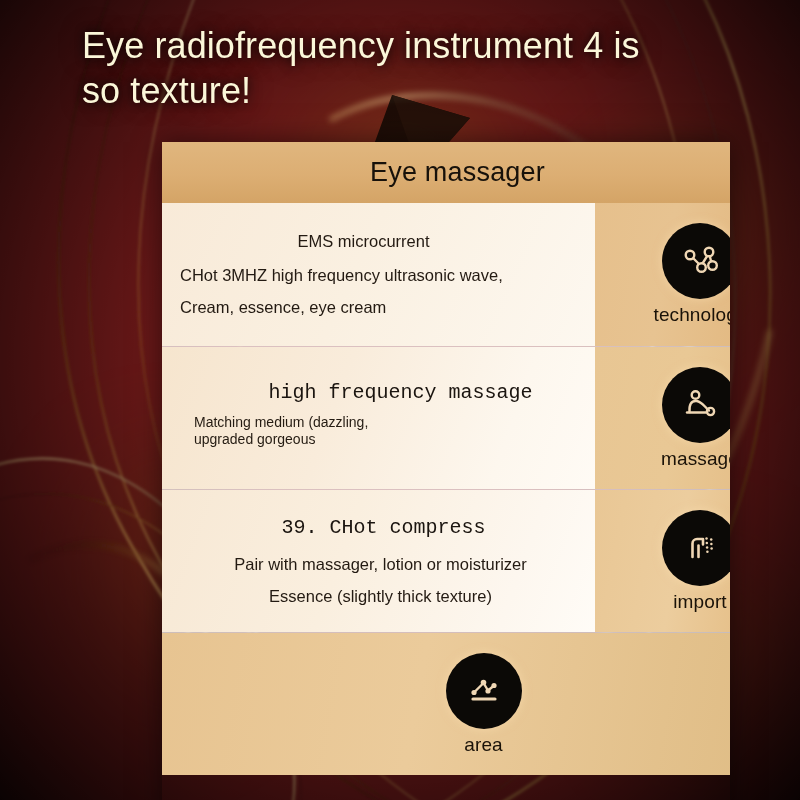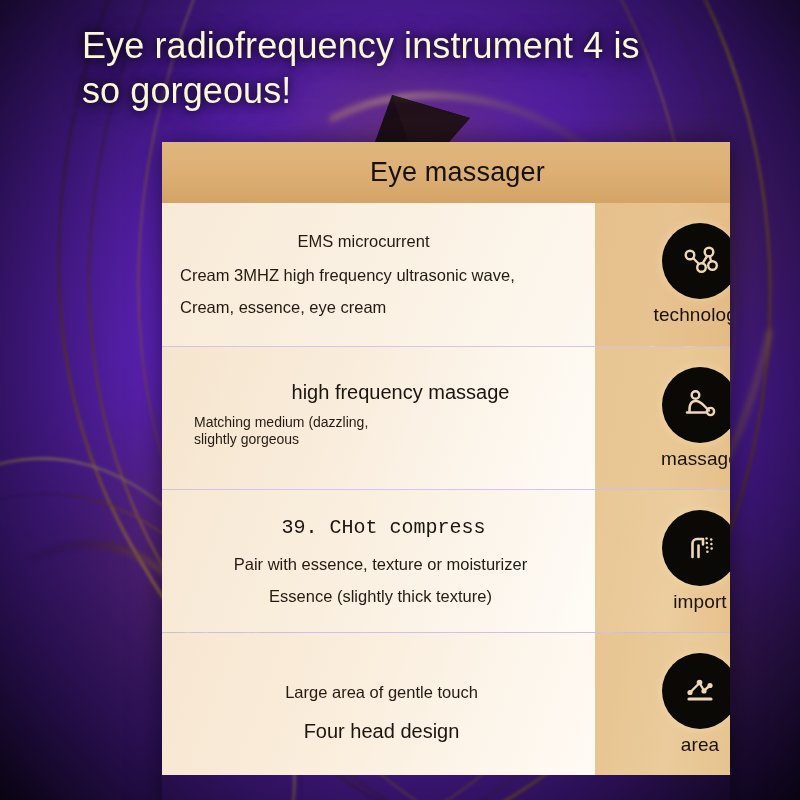--- a/index.html
+++ b/index.html
@@ -11,21 +11,21 @@
     width: 800px;
     height: 800px;
     overflow: hidden;
     font-family: "Liberation Sans", sans-serif;
   }
 
   #stage {
     position: relative;
     width: 800px;
     height: 800px;
-    background: #6d28d9;
+    background: #7f1d1d;
     overflow: hidden;
   }
 
   
   .bg-layer {
     position: absolute;
     inset: 0;
     overflow: hidden;
     pointer-events: none;
   }
@@ -262,37 +262,37 @@
         <path d="M392,95 L470,118 L420,175 L352,200 L372,150 Z" fill="#120a04"></path>
         <path d="M392,95 L470,118 L420,175 Z" fill="#1c1008"></path>
       </g>
     </svg>
 
     <div class="vignette"></div>
   </div>
 
   <div class="headline">
     <span class="headline-line">Eye radiofrequency instrument 4 is</span>
-    <span class="headline-line">so gorgeous!</span>
+    <span class="headline-line">so texture!</span>
   </div>
 
   <div class="card">
     <div class="card-inner">
 
       <div class="card-header">
         <div class="card-header-title">Eye massager</div>
       </div>
 
       <div class="rows">
 
         <div class="row row-1">
           <div class="row-text">
             <div class="t-md indent-r">EMS microcurrent</div>
             <div class="gap-a"></div>
-            <div class="t-md t-ofl" style="text-align:left;padding-left:4px;">Cream 3MHZ high frequency ultrasonic wave,</div>
+            <div class="t-md t-ofl" style="text-align:left;padding-left:4px;">CHot 3MHZ high frequency ultrasonic wave,</div>
             <div class="gap-b"></div>
             <div class="t-md" style="text-align:left;padding-left:4px;">Cream, essence, eye cream</div>
           </div>
           <div class="row-icon">
             <div class="icon-circle">
               <svg width="44" height="44" viewBox="0 0 44 44" fill="none" stroke="#f0d7b4" stroke-width="2.4" stroke-linecap="round">
                 <line x1="13" y1="17" x2="23" y2="27"></line>
                 <line x1="23" y1="27" x2="31" y2="14"></line>
                 <line x1="31" y1="14" x2="34" y2="26"></line>
                 <circle cx="12" cy="16" r="4.3" fill="#0b0906"></circle>
@@ -300,44 +300,44 @@
                 <circle cx="31" cy="13" r="4.3" fill="#0b0906"></circle>
                 <circle cx="34.5" cy="26.5" r="4.3" fill="#0b0906"></circle>
               </svg>
             </div>
             <div class="icon-caption">technology</div>
           </div>
         </div>
 
         <div class="row row-2">
           <div class="row-text">
-            <div class="t-lg" style="padding-left:40px;">high frequency massage</div>
+            <div class="t-lg" style="padding-left:40px;font-family:Liberation Mono, monospace;">high frequency massage</div>
             <div class="gap-c"></div>
             <div class="t-sm indent-l">Matching medium (dazzling,
-slightly gorgeous</div>
+upgraded gorgeous</div>
             <div class="gap-c"></div>
           </div>
           <div class="row-icon">
             <div class="icon-circle">
               <svg width="44" height="44" viewBox="0 0 44 44" fill="none" stroke="#f0d7b4" stroke-width="2.4" stroke-linecap="round" stroke-linejoin="round">
                 <circle cx="17.5" cy="12" r="3.8"></circle>
                 <path d="M11.5 29 C 11 22, 13 17.5, 18.5 18 C 24 18.5, 26.5 24, 31 27.5"></path>
                 <line x1="9" y1="29.5" x2="28" y2="29.5"></line>
                 <circle cx="32.5" cy="28.5" r="3.6"></circle>
               </svg>
             </div>
             <div class="icon-caption">massage</div>
           </div>
         </div>
 
         <div class="row row-3">
           <div class="row-text">
             <div class="t-lg" style="padding-left:6px;font-family:Liberation Mono, monospace;">39. CHot compress</div>
             <div class="gap-e"></div>
-            <div class="t-md">Pair with essence, texture or moisturizer</div>
+            <div class="t-md">Pair with massager, lotion or moisturizer</div>
             <div class="gap-b"></div>
             <div class="t-md">Essence (slightly thick texture)</div>
           </div>
           <div class="row-icon">
             <div class="icon-circle">
               <svg width="44" height="44" viewBox="0 0 44 44" fill="none">
                 <path d="M14.5 31 L14.5 17.5 A4.5 4.5 0 0 1 19 13 L25 13 L25 18.5" stroke="#f0d7b4" stroke-width="2.6" stroke-linecap="round" stroke-linejoin="round"></path>
                 <path d="M20.5 31 L20.5 19.5" stroke="#f0d7b4" stroke-width="2.6" stroke-linecap="round"></path>
                 <g fill="#f0d7b4">
                   <circle cx="28.5" cy="12.5" r="1.25"></circle>
@@ -348,26 +348,20 @@
                   <circle cx="33.6" cy="22.4" r="1.25"></circle>
                   <circle cx="29.4" cy="25.8" r="1.25"></circle>
                 </g>
               </svg>
             </div>
             <div class="icon-caption">import</div>
           </div>
         </div>
 
         <div class="row row-4">
-          <div class="row-text">
-            <div class="gap-d"></div>
-            <div class="t-md" style="padding-left:2px;">Large area of gentle touch</div>
-            <div class="gap-f"></div>
-            <div class="t-lg" style="padding-left:2px;">Four head design</div>
-          </div>
           <div class="row-icon">
             <div class="icon-circle">
               <svg width="44" height="44" viewBox="0 0 44 44" fill="none" stroke="#f0d7b4" stroke-width="2.4" stroke-linecap="round" stroke-linejoin="round">
                 <path d="M12.5 23 L21.5 14 L26 21.5 L31.5 17"></path>
                 <circle cx="12" cy="23.5" r="2.6" fill="#f0d7b4" stroke="none"></circle>
                 <circle cx="21.5" cy="13.5" r="2.8" fill="#f0d7b4" stroke="none"></circle>
                 <circle cx="26" cy="22" r="2.6" fill="#f0d7b4" stroke="none"></circle>
                 <circle cx="32" cy="16.5" r="2.6" fill="#f0d7b4" stroke="none"></circle>
                 <line x1="11" y1="30" x2="33" y2="30" stroke-width="3.2"></line>
               </svg>

